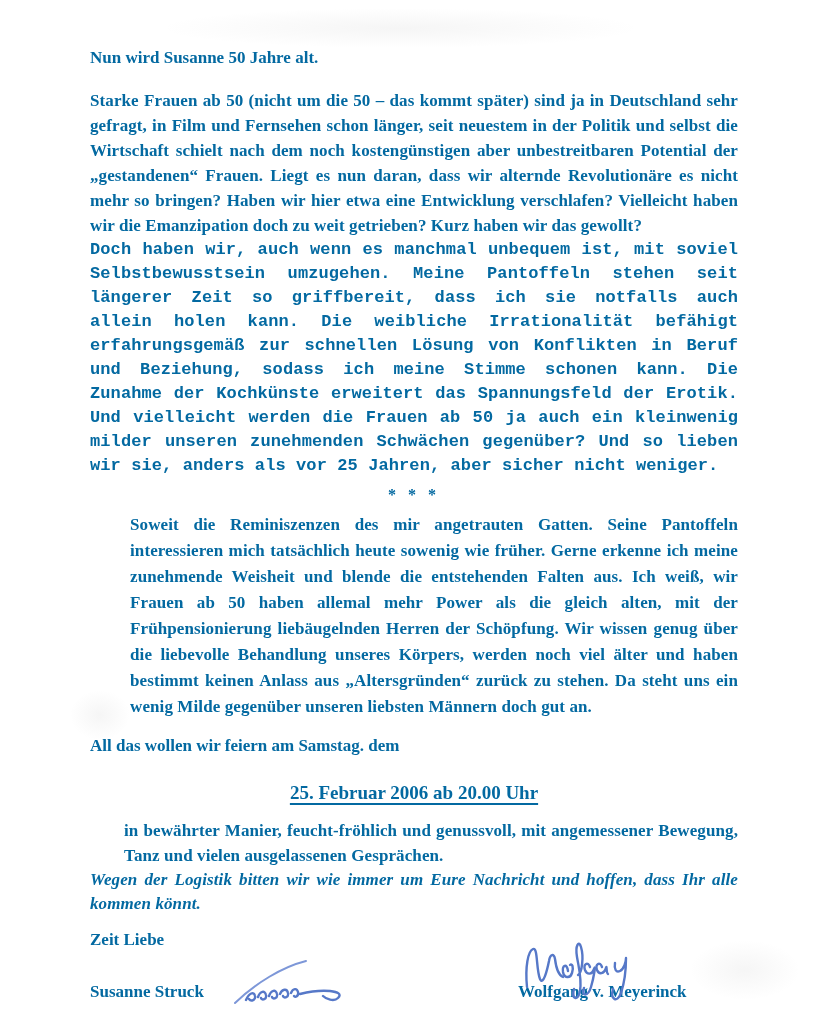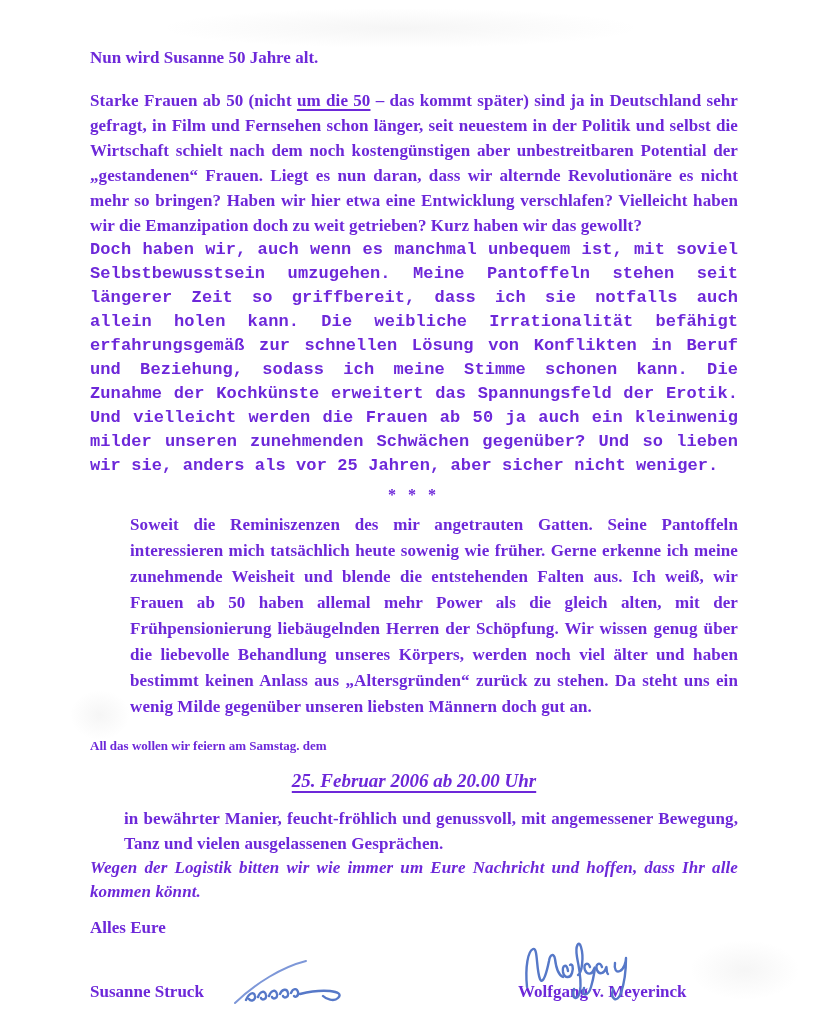--- a/index.html
+++ b/index.html
@@ -8,21 +8,21 @@
     background: #ffffff;
   }
   .page {
     position: relative;
     width: 814px;
     height: 1024px;
     background: #ffffff;
     overflow: hidden;
     font-family: "Liberation Serif", "DejaVu Serif", serif;
     font-weight: bold;
-    color: #6d28d9;
+    color: #0369a1;
     box-sizing: border-box;
     padding: 46px 76px 0 90px;
   }
   
   .smudge {
     position: absolute;
     border-radius: 50%;
     background: radial-gradient(closest-side, rgba(120,120,120,0.07), rgba(120,120,120,0));
     pointer-events: none;
   }
@@ -39,42 +39,40 @@
     font-size: 17px;
     text-align: justify;
     letter-spacing: 0.1px;
   }
   .p1 { margin-top: 18px; line-height: 25px; }
   .p2 { line-height: 24px; font-family: Liberation Mono, monospace; }
   .p3 { margin-top: 6px;  line-height: 26px; margin-left: 40px; }
   .p4 { margin-top: 12px; line-height: 25px; margin-left: 34px; }
   .p5 { line-height: 24px; font-style: italic; }
   .u {
-    text-decoration: underline;
     text-decoration-thickness: 1.5px;
     text-underline-offset: 3px;
   }
   .separator {
     margin-top: 6px;
     text-align: center;
     font-size: 16px;
     letter-spacing: 4px;
     line-height: 22px;
   }
   .lead {
     margin-top: 14px;
-    font-size: 13px;
+    font-size: 17px;
     line-height: 24px;
   }
   .date-line {
-    margin-top: 10px;
+    margin-top: 22px;
     text-align: center;
     font-size: 19px;
     line-height: 26px;
-    font-style: italic;
   }
   .date-line span {
     text-decoration: underline;
     text-decoration-thickness: 2px;
     text-underline-offset: 4px;
   }
   .closing {
     margin-top: 12px;
     font-size: 17px;
     line-height: 24px;
@@ -128,21 +126,21 @@
 
   <p class="para p3">Soweit die Reminiszenzen des mir angetrauten Gatten. Seine Pantoffeln interessieren mich tatsächlich heute sowenig wie früher. Gerne erkenne ich meine zunehmende Weisheit und blende die entstehenden Falten aus. Ich weiß, wir Frauen ab 50 haben allemal mehr Power als die gleich alten, mit der Frühpensionierung liebäugelnden Herren der Schöpfung. Wir wissen genug über die liebevolle Behandlung unseres Körpers, werden noch viel älter und haben bestimmt keinen Anlass aus „Altersgründen“ zurück zu stehen. Da steht uns ein wenig Milde gegenüber unseren liebsten Männern doch gut an.</p>
 
   <p class="lead">All das wollen wir feiern am Samstag. dem</p>
 
   <div class="date-line"><span>25. Februar 2006 ab 20.00 Uhr</span></div>
 
   <p class="para p4">in bewährter Manier, feucht-fröhlich und genussvoll, mit angemessener Bewegung, Tanz  und vielen ausgelassenen Gesprächen.</p>
   <p class="para p5">Wegen der Logistik bitten wir wie immer um Eure Nachricht und hoffen, dass Ihr alle kommen könnt.</p>
 
-  <p class="closing">Alles Eure</p>
+  <p class="closing">Zeit Liebe</p>
 
   <div class="footer">
     <span class="sig-name left">Susanne Struck</span>
 
     <svg class="sig susanne" width="120" height="62" viewBox="0 0 120 62">
       <path class="light" d="M5 50 C 26 30, 52 14, 76 8"></path>
       <path d="M16 47 C 19 40, 24 38, 25 43 C 26 47, 21 49, 19 46
                M28 44 C 30 38, 35 37, 36 42 C 37 46, 32 48, 31 45
                M39 43 C 41 37, 46 36, 47 41 C 48 45, 43 47, 42 44
                M50 41 C 52 36, 57 35, 58 40 C 59 44, 54 46, 53 43

